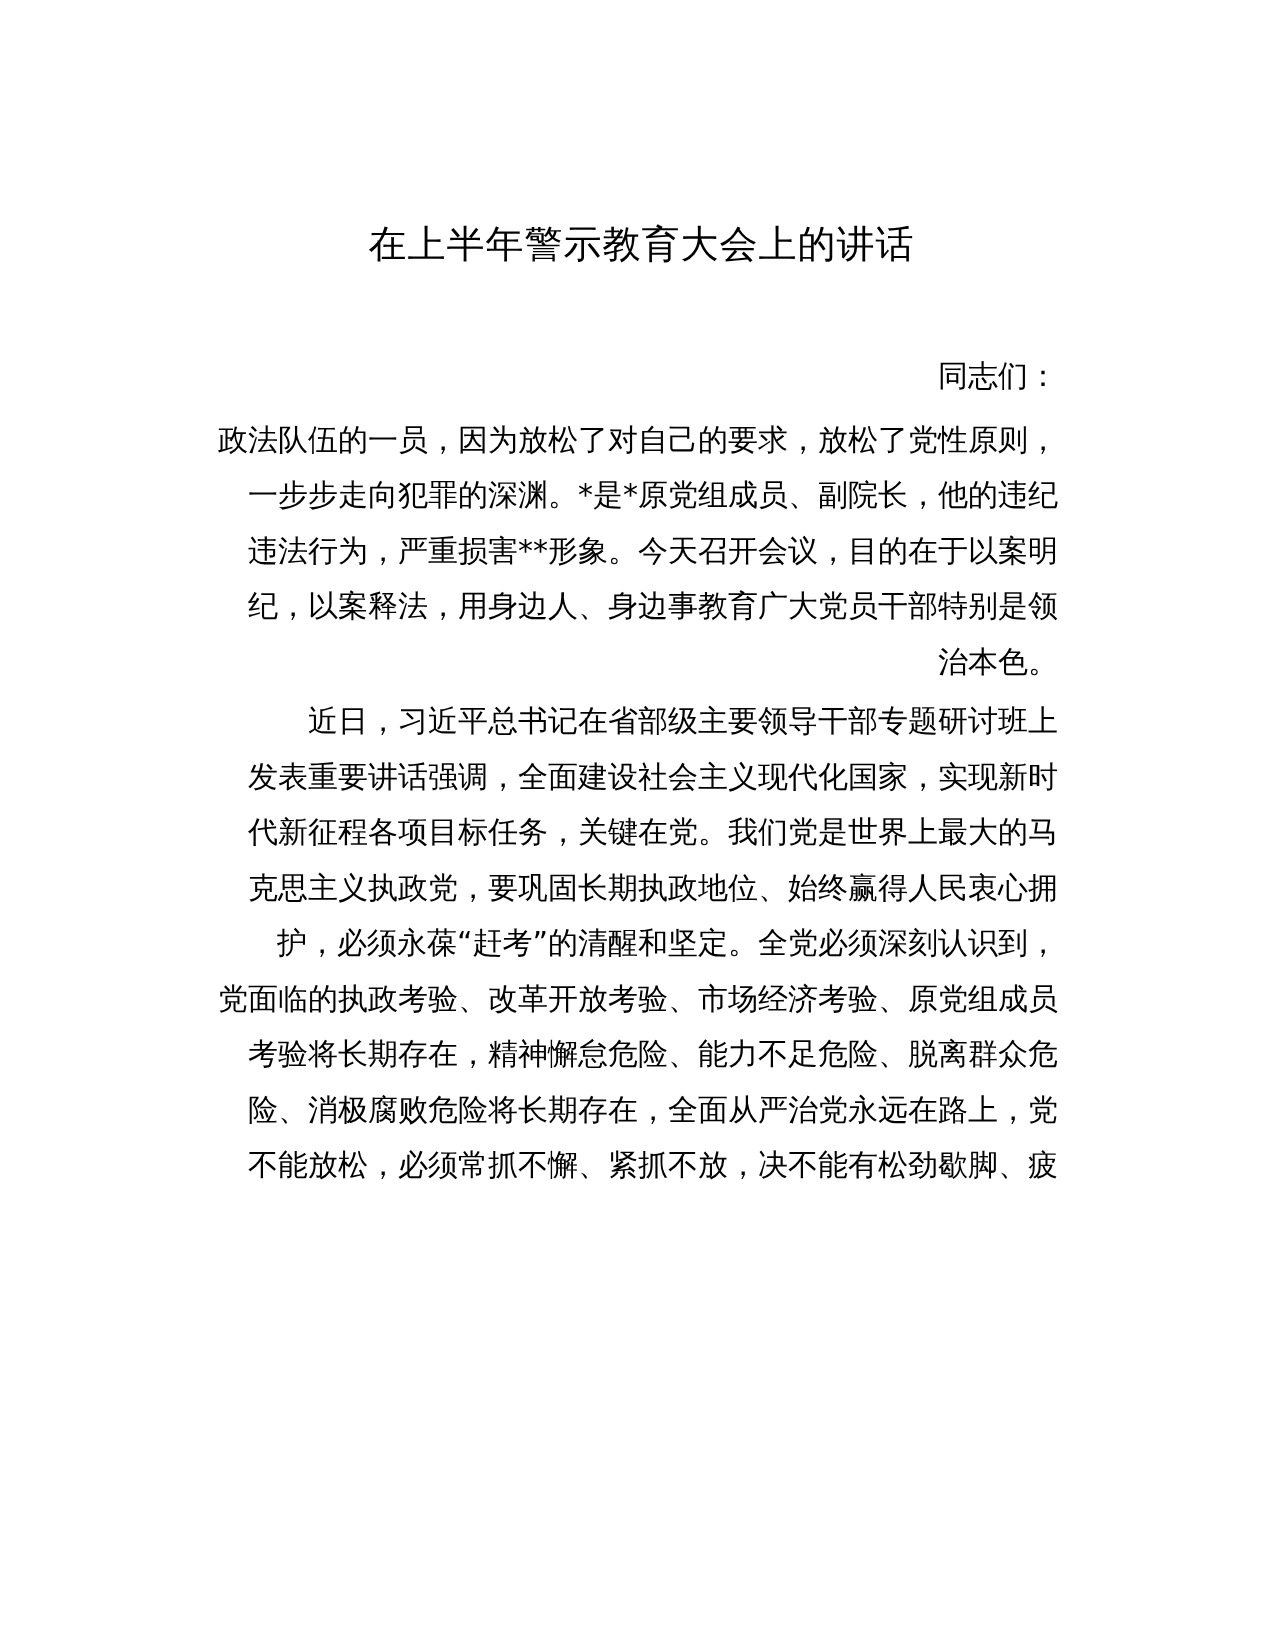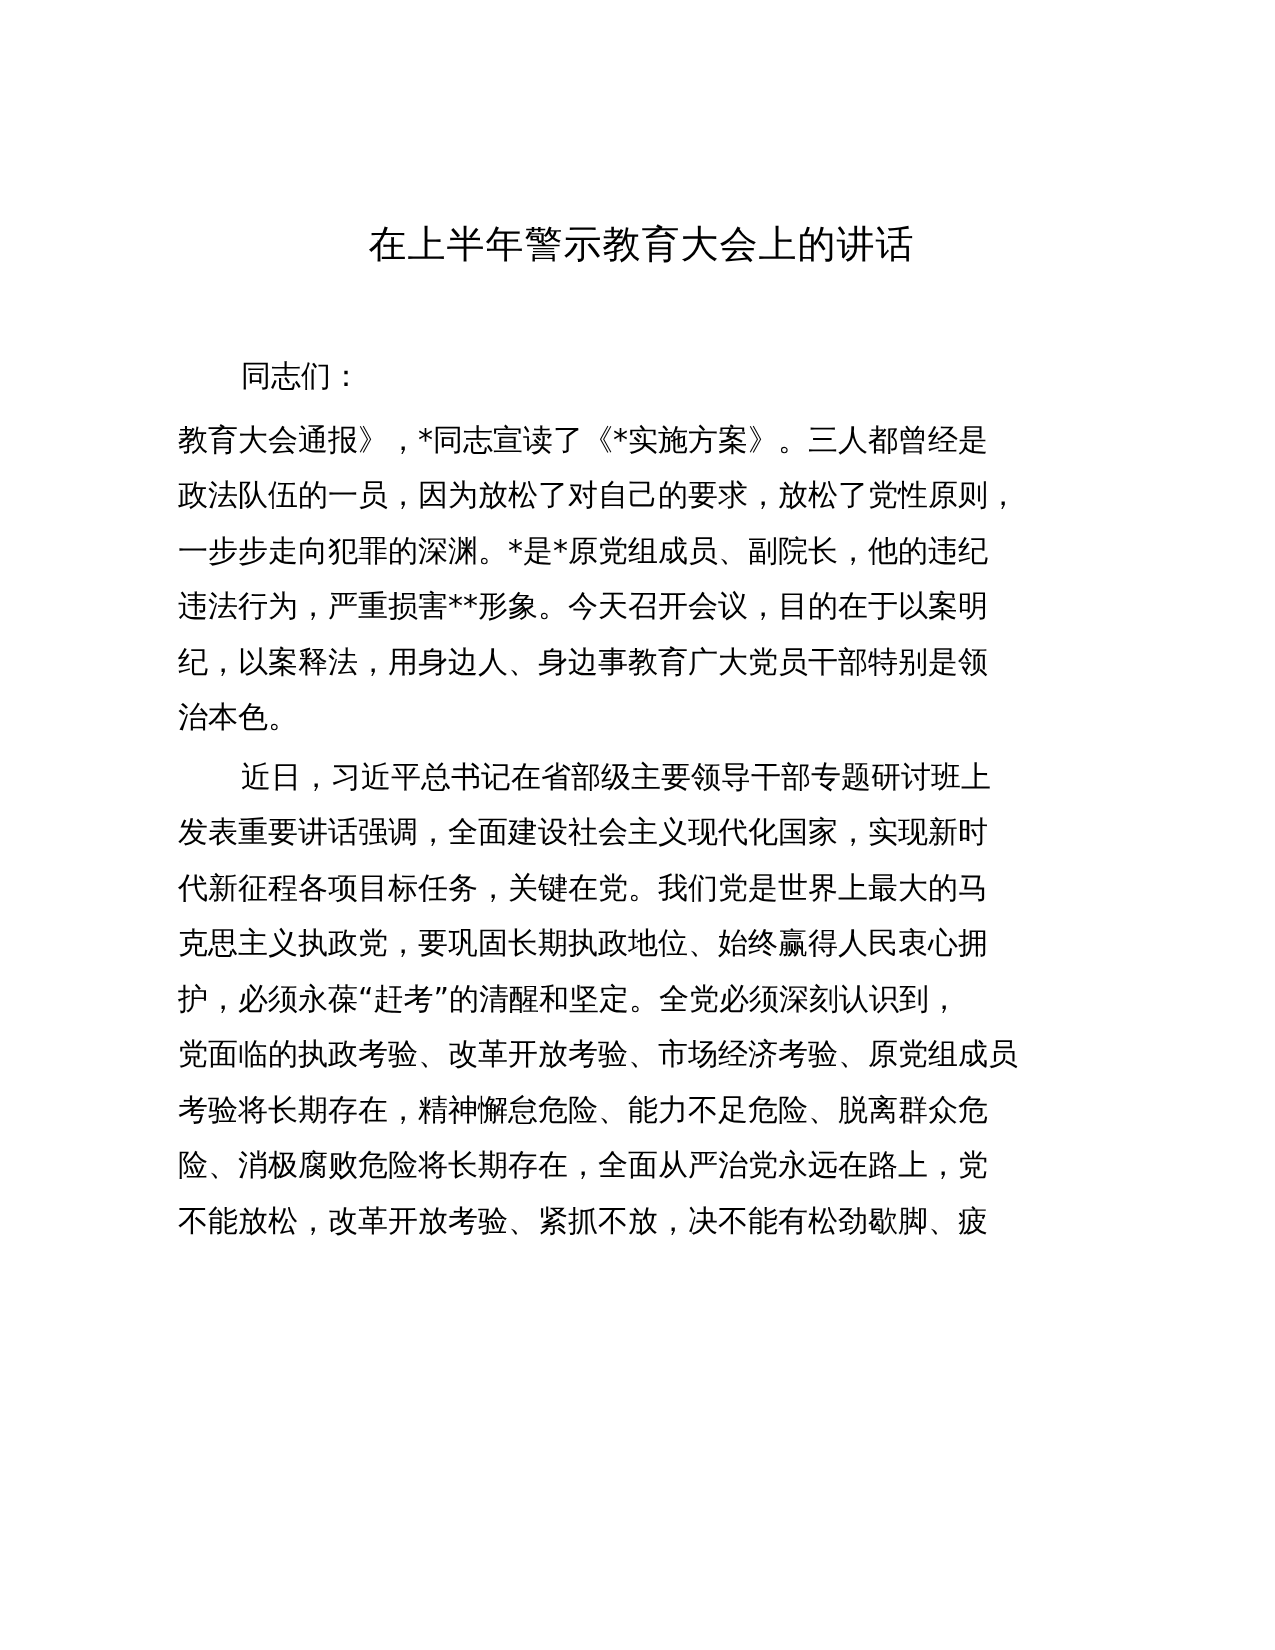--- a/index.html
+++ b/index.html
@@ -36,20 +36,21 @@
       font-weight: normal;
     }
     .body-text {
       position: absolute;
       left: 178px;
       top: 348px;
       width: 880px;
     }
     .para {
       margin: 0 0 0 0;
+      text-align: right;
     }
     .line {
       display: block;
       font-size: 30px;
       line-height: 55.5px;
       height: 55.5px;
       white-space: nowrap;
       letter-spacing: 0px;
     }
     .indent {
@@ -67,35 +68,34 @@
 
 <div class="page">
   <h1 class="title">在上半年警示教育大会上的讲话</h1>
 
   <div class="body-text">
     <div class="para greet">
       <span class="line indent">同志们：</span>
     </div>
 
     <div class="para">
-      <span class="line">教育大会通报》，*同志宣读了《*实施方案》。三人都曾经是</span>
       <span class="line">政法队伍的一员，因为放松了对自己的要求，放松了党性原则，</span>
       <span class="line">一步步走向犯罪的深渊。*是*原党组成员、副院长，他的违纪</span>
       <span class="line">违法行为，严重损害**形象。今天召开会议，目的在于以案明</span>
       <span class="line">纪，以案释法，用身边人、身边事教育广大党员干部特别是领</span>
       <span class="line">治本色。</span>
     </div>
 
     <div class="gap"></div>
 
     <div class="para">
       <span class="line indent">近日，习近平总书记在省部级主要领导干部专题研讨班上</span>
       <span class="line">发表重要讲话强调，全面建设社会主义现代化国家，实现新时</span>
       <span class="line">代新征程各项目标任务，关键在党。我们党是世界上最大的马</span>
       <span class="line">克思主义执政党，要巩固长期执政地位、始终赢得人民衷心拥</span>
       <span class="line">护，必须永葆“赶考”的清醒和坚定。全党必须深刻认识到，</span>
       <span class="line">党面临的执政考验、改革开放考验、市场经济考验、原党组成员</span>
       <span class="line">考验将长期存在，精神懈怠危险、能力不足危险、脱离群众危</span>
       <span class="line">险、消极腐败危险将长期存在，全面从严治党永远在路上，党</span>
-      <span class="line">不能放松，改革开放考验、紧抓不放，决不能有松劲歇脚、疲</span>
+      <span class="line">不能放松，必须常抓不懈、紧抓不放，决不能有松劲歇脚、疲</span>
     </div>
   </div>
 </div>
 
 </body></html>

